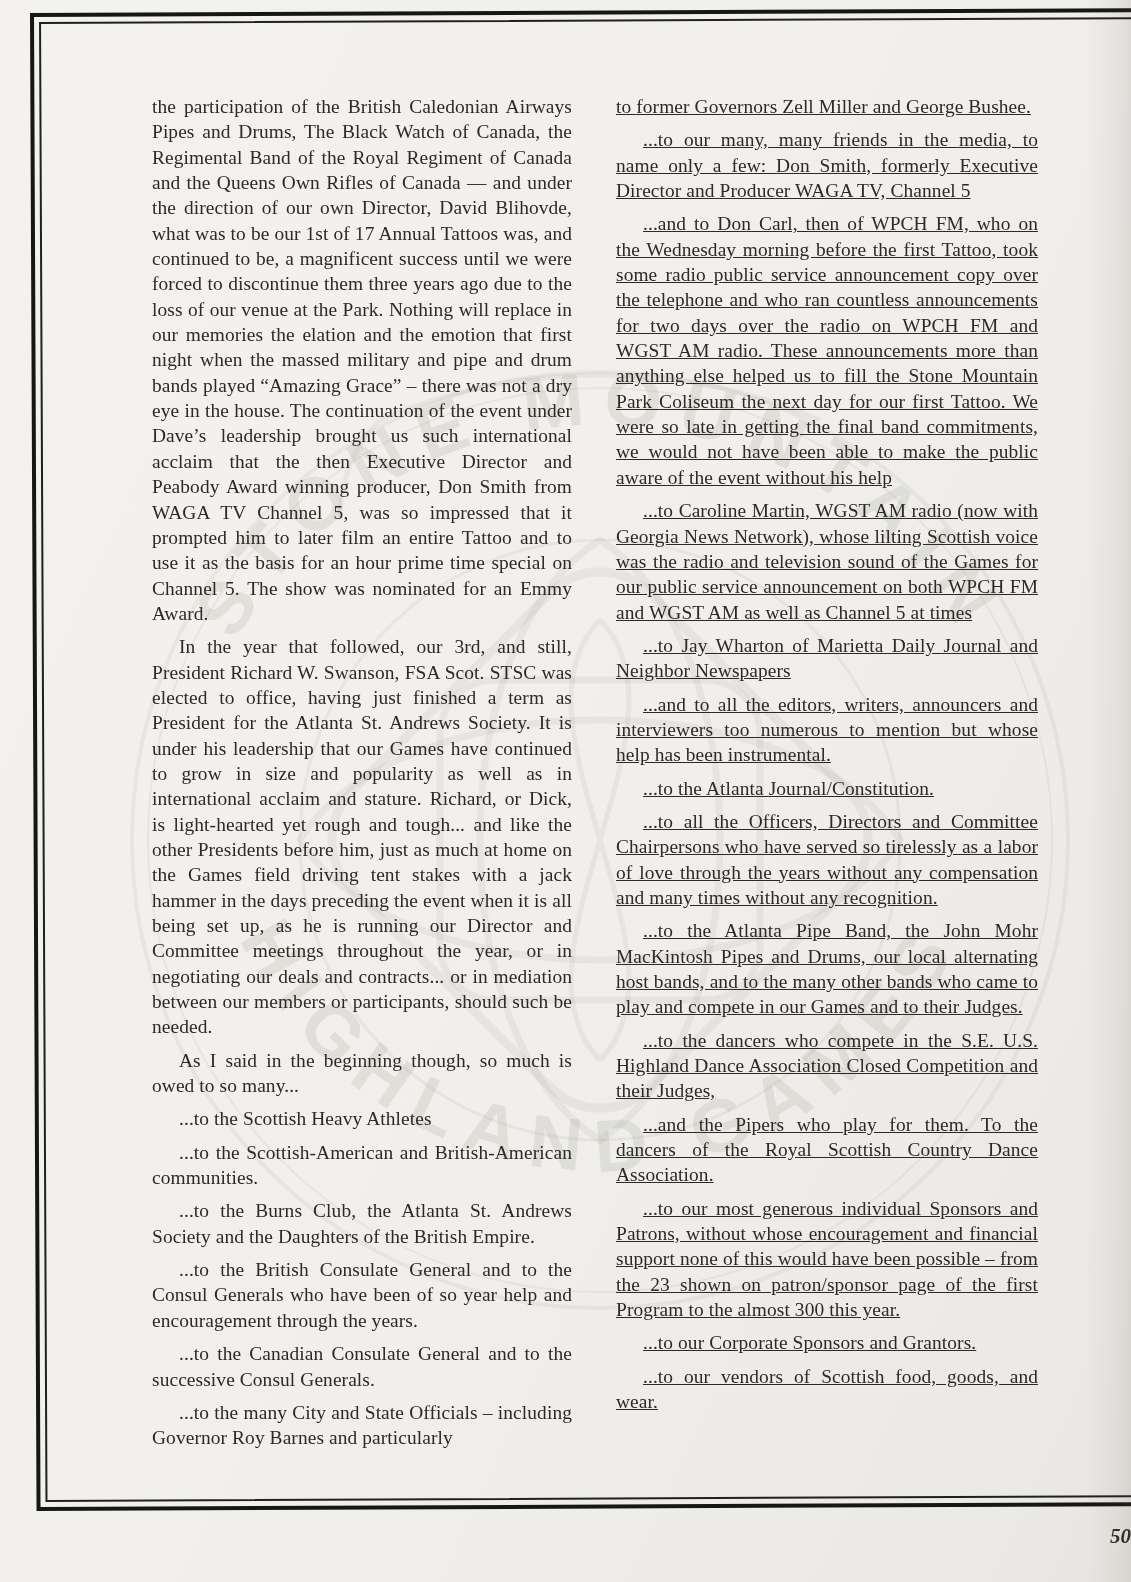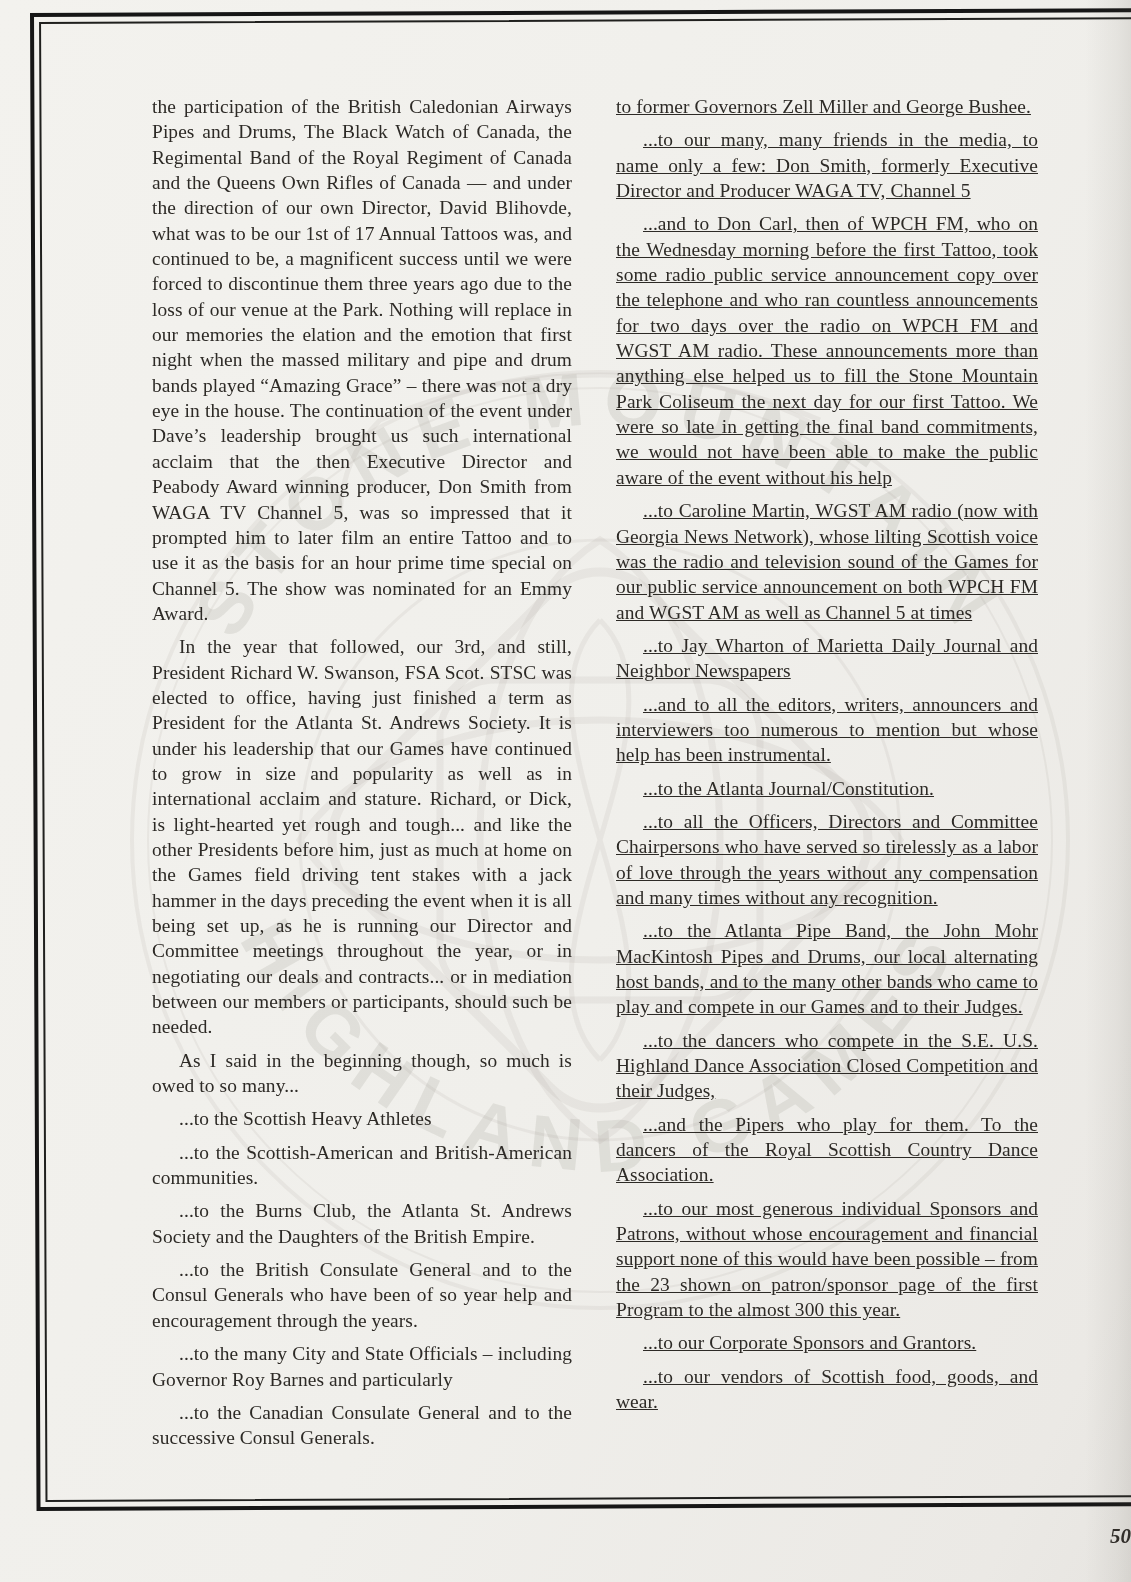--- a/index.html
+++ b/index.html
@@ -109,23 +109,23 @@
 
 
         <p class="para">...to the Scottish Heavy Athletes</p>
 
         <p class="para">...to the Scottish-American and British-American communities.</p>
 
         <p class="para">...to the Burns Club, the Atlanta St. Andrews Society and the Daughters of the British Empire.</p>
 
         <p class="para">...to the British Consulate General and to the Consul Generals who have been of so year help and encouragement through the years.</p>
 
+        <p class="para">...to the Canadian Consulate General and to the successive Consul Generals.</p>
+
         <p class="para">...to the many City and State Officials – including Governor Roy Barnes and particularly</p>
-
-        <p class="para">...to the Canadian Consulate General and to the successive Consul Generals.</p>
       </div>
     <div class="col col-right">
 
         <p class="para noindent">to former Governors Zell Miller and George Bushee.</p>
 
         <p class="para">...to our many, many friends in the media, to name only a few: Don Smith, formerly Executive Director and Producer WAGA TV, Channel 5</p>
 
         <p class="para">...and to Don Carl, then of WPCH FM, who on the Wednesday morning before the first Tattoo, took some radio public service announcement copy over the telephone and who ran countless announcements for two days over the radio on WPCH FM and WGST AM radio. These announcements more than anything else helped us to fill the Stone Mountain Park Coliseum the next day for our first Tattoo. We were so late in getting the final band commitments, we would not have been able to make the public aware of the event without his help</p>
 
         <p class="para">...to Caroline Martin, WGST AM radio (now with Georgia News Network), whose lilting Scottish voice was the radio and television sound of the Games for our public service announcement on both WPCH FM and WGST AM as well as Channel 5 at times</p>

